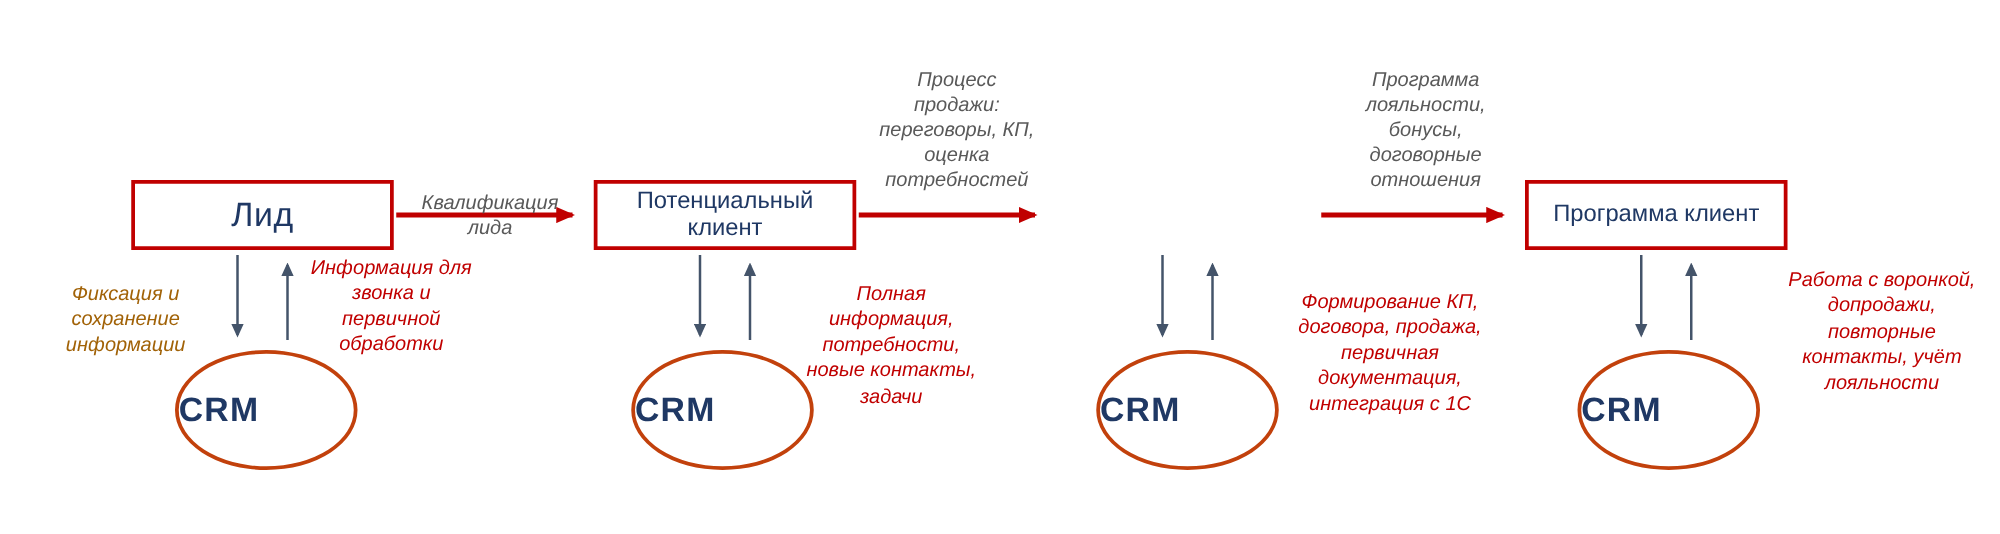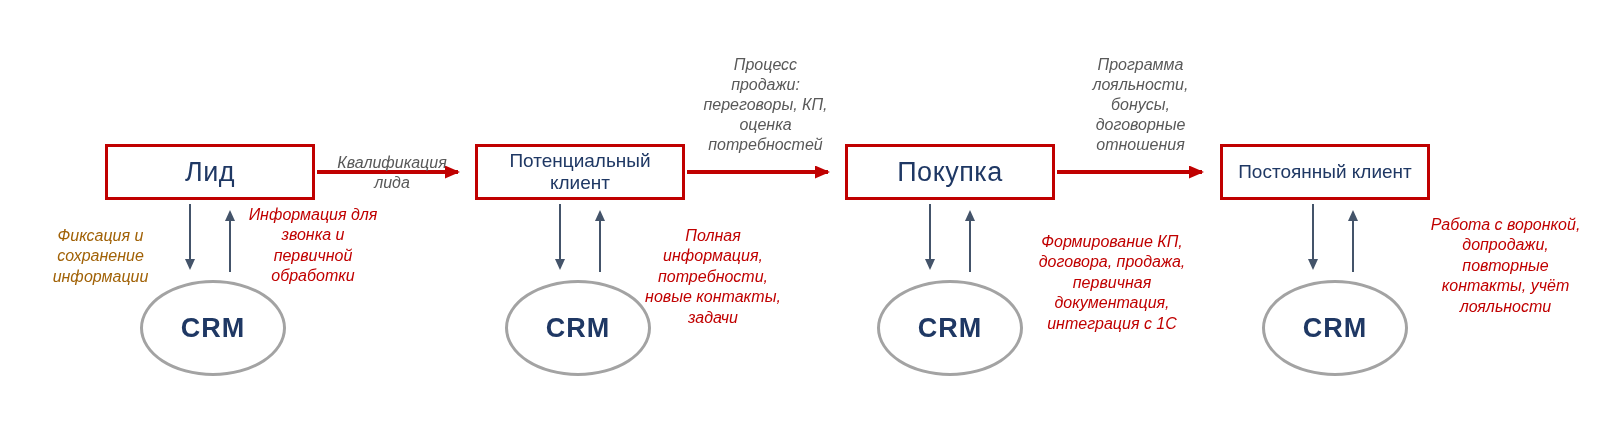--- a/index.html
+++ b/index.html
@@ -26,27 +26,27 @@
     text-align: center;
     color: #1F3864;
   }
   .stage-box.big { font-size: 27px; letter-spacing: 0.5px; }
   .stage-box.small { font-size: 19px; line-height: 1.15; }
   .crm-ellipse {
     position: absolute;
     top: 280px;
     width: 146px;
     height: 96px;
-    border: 3px solid #a3a3a3;
+    border: 3px solid #c2410c;
     border-radius: 50%;
     background: #ffffff;
     box-sizing: border-box;
     display: flex;
     align-items: center;
-    justify-content: center;
+    justify-content: flex-start;
     color: #1F3864;
     font-weight: bold;
     font-size: 27px;
     letter-spacing: 1px;
   }
   .transition-label {
     position: absolute;
     color: #595959;
     font-style: italic;
     font-size: 16px;
@@ -94,25 +94,22 @@
     <line x1="1313" y1="204" x2="1313" y2="268" stroke="#44546A" stroke-width="2" marker-end="url(#arrow-dark)"></line>
     <line x1="1353" y1="272" x2="1353" y2="212" stroke="#44546A" stroke-width="2" marker-end="url(#arrow-dark)"></line>
   </svg>
 
   <div class="stage-box big" style="left:105px;justify-content:center;">
     <span>Лид</span>
   </div>
   <div class="stage-box small" style="left:475px;align-items:center;">
     <span>Потенциальный клиент</span>
   </div>
-  <div class="stage-box big" style="left:845px;">
-    <span>Покупка</span>
-  </div>
   <div class="stage-box small" style="left:1220px;">
-    <span>Постоянный клиент</span>
+    <span>Программа клиент</span>
   </div>
 
   <div class="transition-label" style="left:322px; top:113px; width:140px;margin-top:40px;">Квалификация лида</div>
   <div class="transition-label" style="left:1073px; top:55px; width:135px;">Программа лояльности, бонусы, договорные отношения</div>
   <div class="transition-label" style="left:698px; top:55px; width:135px;">Процесс продажи: переговоры, КП, оценка потребностей</div>
 
   <div class="crm-ellipse" style="left:140px;">
     <span>CRM</span>
   </div>
   <div class="crm-ellipse" style="left:505px;">

